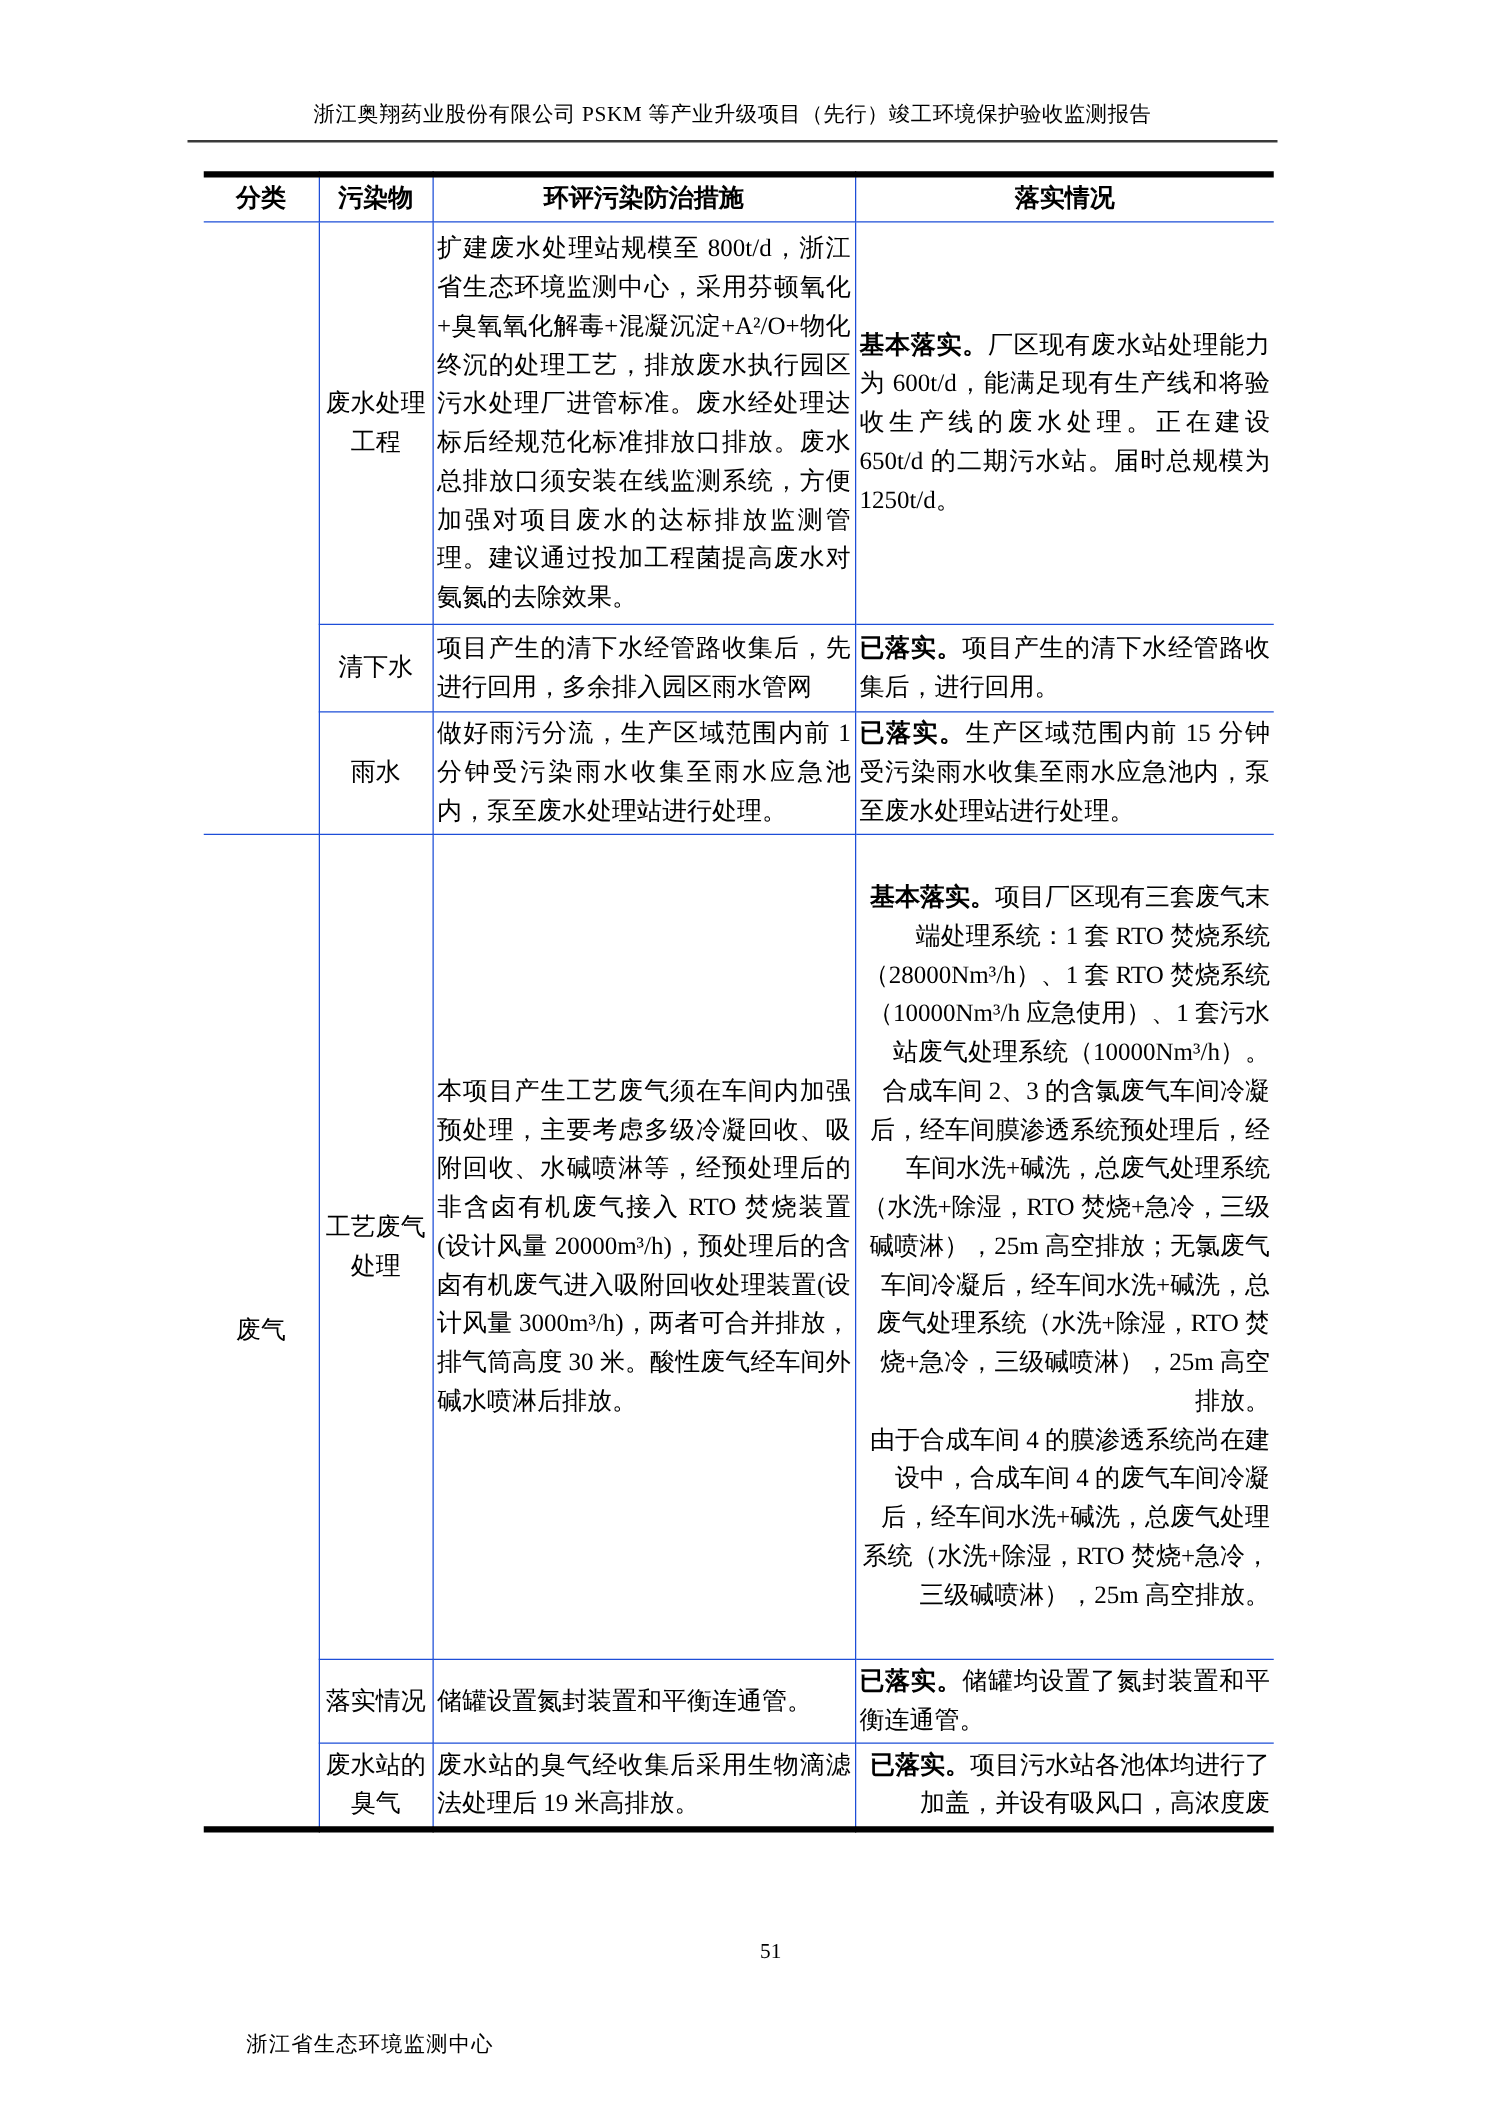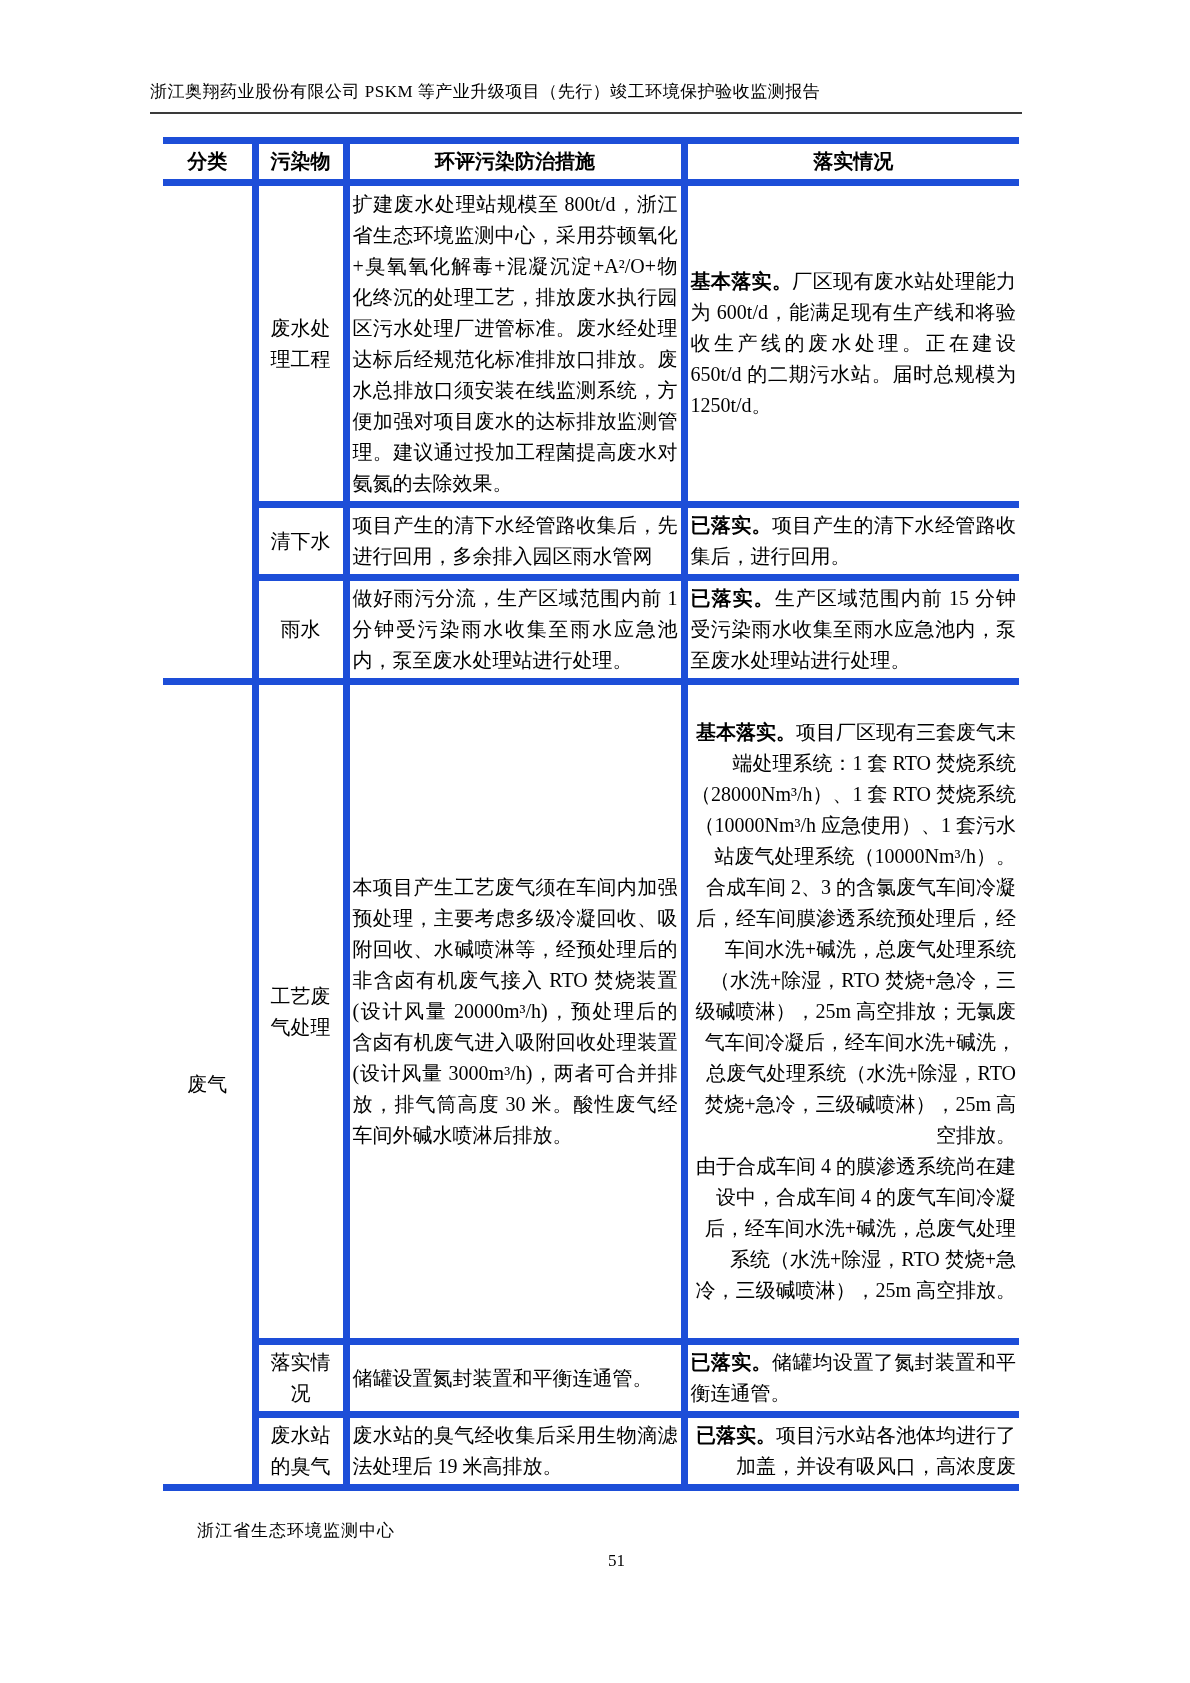--- a/index.html
+++ b/index.html
@@ -7,20 +7,21 @@
   body {
     width: 1190px; height: 1683px;
     background: #ffffff;
     position: relative;
     font-family: "Liberation Serif", "DejaVu Serif", serif;
     color: #000;
   }
   .doc-header-title {
     position: absolute;
     top: 80px; left: 150px; width: 872px;
+    text-align: center;
     font-size: 17px;
     letter-spacing: 0.5px;
     white-space: nowrap;
   }
   .header-rule {
     position: absolute;
     top: 112px; left: 150px; width: 872px;
     border-bottom: 2px solid #3a3a3a;
   }
   table.report-table {
@@ -31,21 +32,21 @@
     table-layout: fixed;
     font-size: 20px;
     line-height: 31px;
     
     border-left: hidden;
     border-right: hidden;
     border-top: 5px solid #000;
     border-bottom: 5px solid #000;
   }
   .report-table th, .report-table td {
-    border: 7px solid #1d4ed8;
+    border: 1px solid #1d4ed8;
     padding: 2px 3px;
     vertical-align: middle;
   }
   .report-table th {
     font-weight: bold;
     text-align: center;
     height: 36px;
     padding: 2px 1px;
   }
   td.cell-category {
@@ -62,21 +63,21 @@
   }
   td.cell-status {
     width: 335px;
     text-align: justify;
   }
   td.cell-status.centered { text-align: right; }
   td.cell-status p, td.cell-measure p { margin: 0; }
   .status-lead { font-weight: bold; }
   .doc-footer-org {
     position: absolute;
-    top: 1519px; left: 197px;
+    top: 1624px; left: 197px;
     font-size: 17px;
     letter-spacing: 1px;
   }
   .doc-footer-page {
     position: absolute;
     top: 1551px; left: 608px;
     font-size: 17px;
   }
 </style>
 </head>

